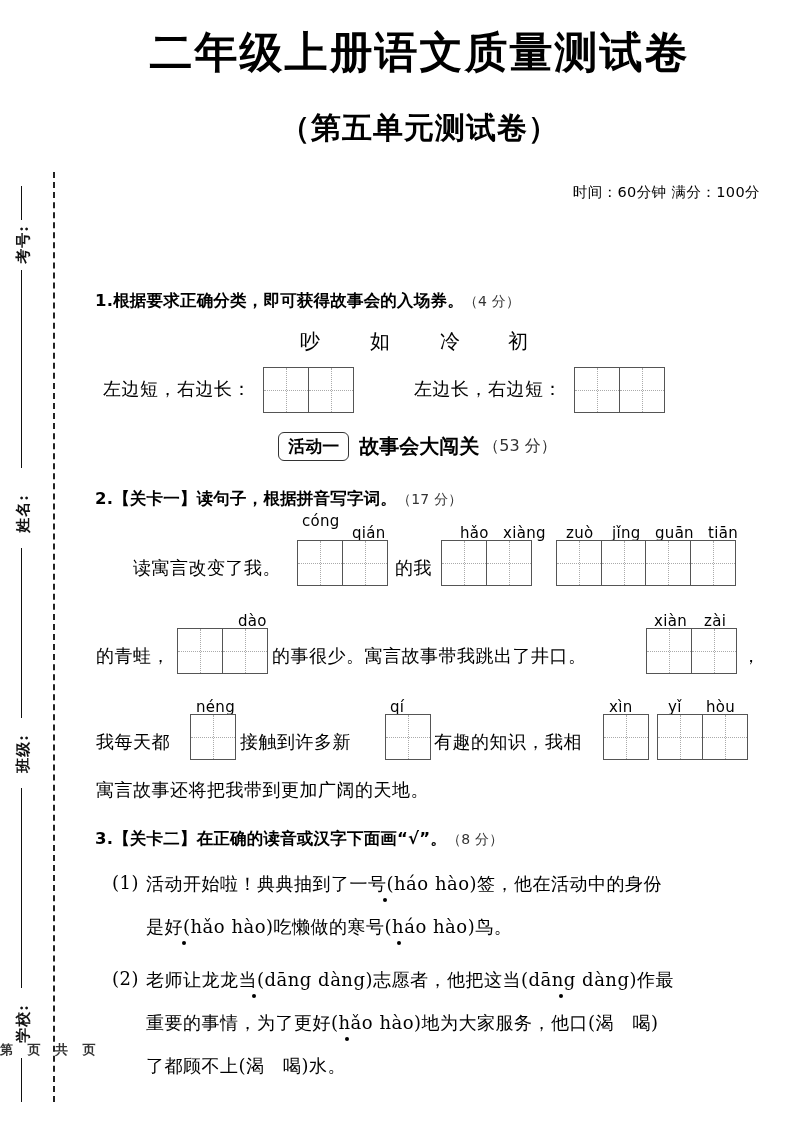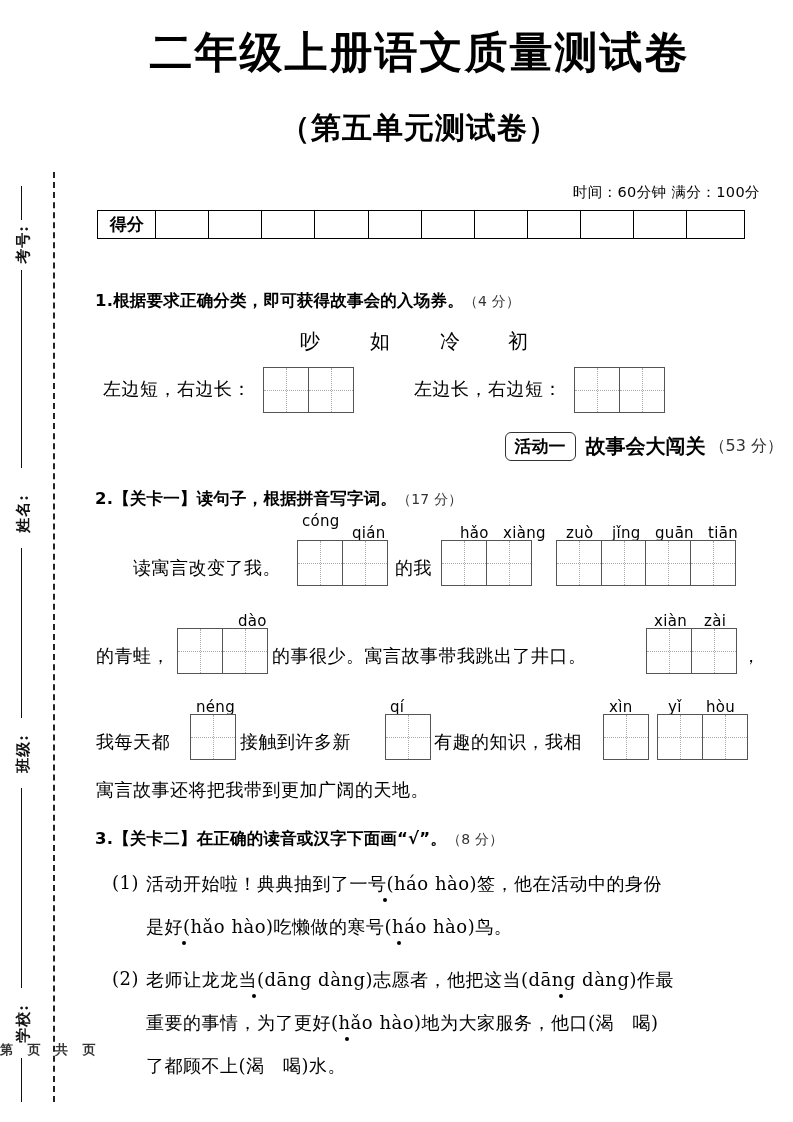--- a/index.html
+++ b/index.html
@@ -155,23 +155,23 @@
     font-family: "DejaVu Sans", "Liberation Sans", sans-serif;
     font-size: 15px;
     letter-spacing: 0.3px;
     white-space: nowrap;
     color: #000;
   }
 
   
   .activity {
     position: absolute;
-    left: 68px; top: 432px;
+    left: 60px; top: 432px;
     width: 715px;
-    text-align: right;
+    text-align: center;
     white-space: nowrap;
   }
   .act-badge {
     display: inline-block;
     border: 1.6px solid #333;
     border-radius: 6px;
     padding: 2px 9px;
     font-family: "DejaVu Sans", "Liberation Sans", sans-serif;
     font-size: 17px;
     font-weight: bold;
@@ -241,34 +241,20 @@
   </div>
   <div class="msep" style="top:1058px;height:44px;"></div>
 </div>
 
 <div class="title">二年级上册语文质量测试卷</div>
 <div class="subtitle">（第五单元测试卷）</div>
 <div class="meta-line">时间：60分钟  满分：100分</div>
 
 <table class="score-table">
   <tbody>
-  <tr>
-    <td class="head-cell">得分</td>
-    <td class="num-cell"></td>
-    <td class="num-cell"></td>
-    <td class="num-cell"></td>
-    <td class="num-cell"></td>
-    <td class="num-cell"></td>
-    <td class="num-cell"></td>
-    <td class="num-cell"></td>
-    <td class="num-cell"></td>
-    <td class="num-cell"></td>
-    <td class="num-cell"></td>
-    <td class="head-cell"></td>
-  </tr>
 </tbody>
   </table>
 
 <div class="q" style="left:95px; top:290px;">
   <span>1.根据要求正确分类，即可获得故事会的入场券。</span><span class="pts">（4 分）</span>
 </div>
 
 <div class="serif" style="left:300px; top:328px; font-size:20px;">吵</div>
 <div class="serif" style="left:370px; top:328px; font-size:20px;">如</div>
 <div class="serif" style="left:440px; top:328px; font-size:20px;">冷</div>

